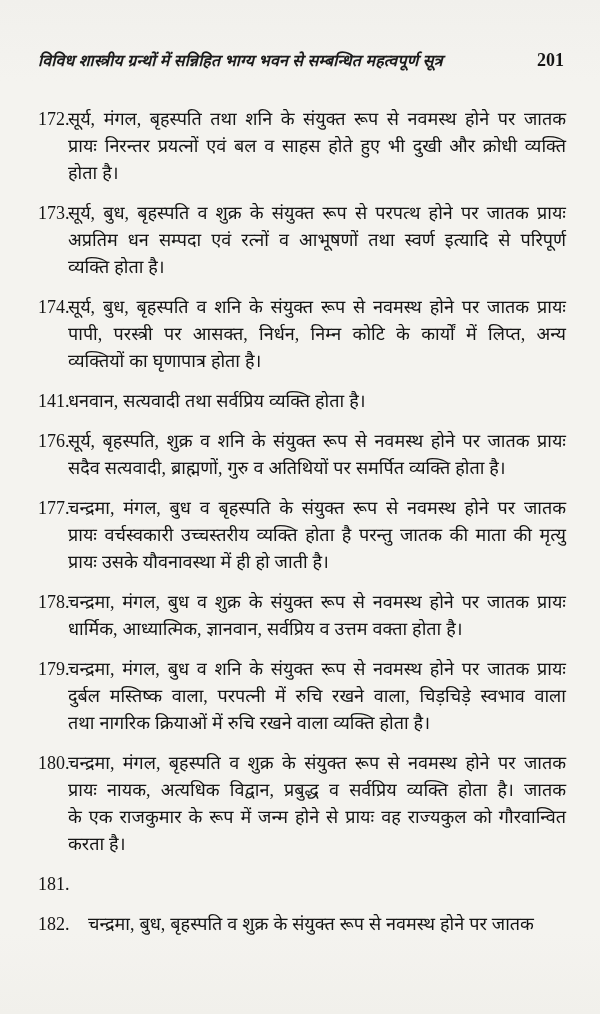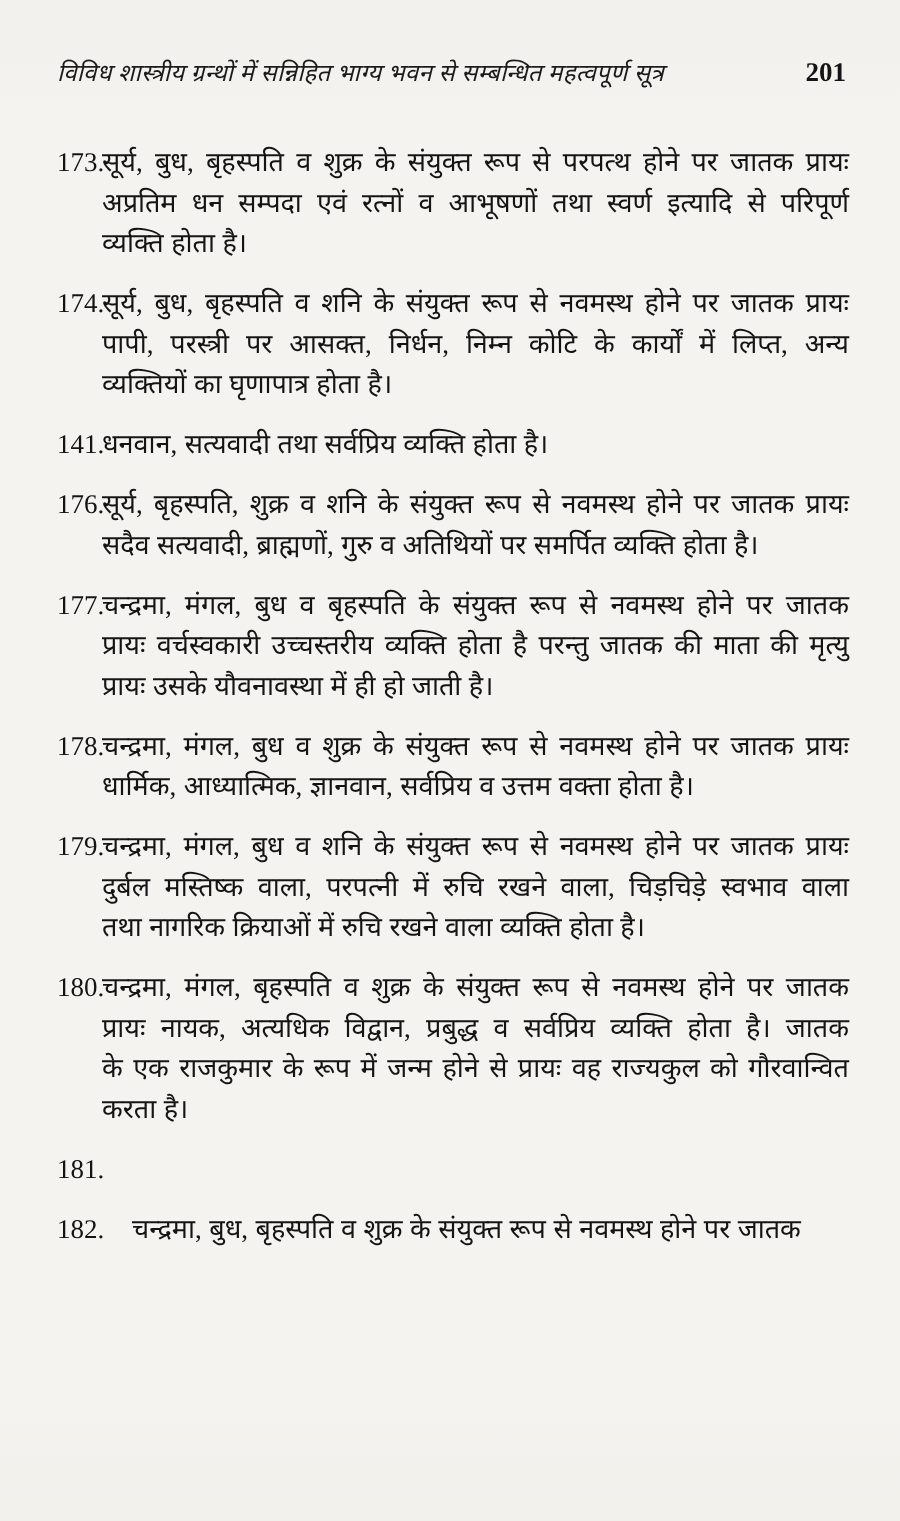--- a/index.html
+++ b/index.html
@@ -22,32 +22,33 @@
   }
   .running-header {
     display: flex;
     justify-content: space-between;
     align-items: baseline;
     margin-bottom: 34px;
     padding-left: 0;
   }
   .running-title {
     font-style: italic;
-    font-weight: 400;
+    font-weight: 700;
     font-size: 16px;
     letter-spacing: 0.2px;
     color: #1b1b1b;
     max-width: 460px;
     line-height: 22px;
   }
   .page-number {
     font-weight: 700;
     font-size: 18px;
     color: #141414;
     padding-right: 2px;
+    margin-top: 12px;
   }
   .para {
     display: flex;
     align-items: flex-start;
     margin-bottom: 13px;
   }
   .para-num {
     flex: 0 0 30px;
     width: 30px;
     font-size: 18px;
@@ -81,20 +82,28 @@
 </head>
 <body>
 
 <div class="page">
 
   <div class="running-header">
     <div class="running-title">विविध शास्त्रीय ग्रन्थों में सन्निहित भाग्य भवन से सम्बन्धित महत्वपूर्ण सूत्र</div>
     <div class="page-number">201</div>
   </div>
 
+  <div class="para">
+    <div class="para-num">172.</div>
+    <div class="para-body">
+      <div class="line">सूर्य, मंगल, बृहस्पति तथा शनि के संयुक्त रूप से नवमस्थ होने पर जातक</div>
+      <div class="line">प्रायः निरन्तर प्रयत्नों एवं बल व साहस होते हुए भी दुखी और क्रोधी व्यक्ति</div>
+      <div class="line">होता है।</div>
+    </div>
+  </div>
 
   <div class="para">
     <div class="para-num">173.</div>
     <div class="para-body">
       <div class="line">सूर्य, बुध, बृहस्पति व शुक्र के संयुक्त रूप से परपत्थ होने पर जातक प्रायः</div>
       <div class="line">अप्रतिम धन सम्पदा एवं रत्नों व आभूषणों तथा स्वर्ण इत्यादि से परिपूर्ण</div>
       <div class="line">व्यक्ति होता है।</div>
     </div>
   </div>
 

